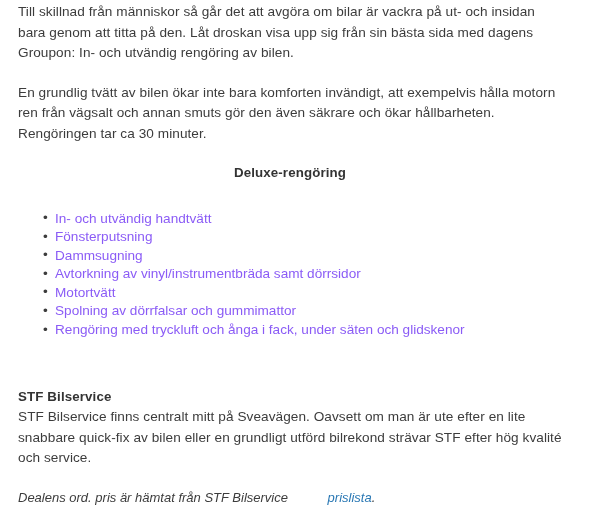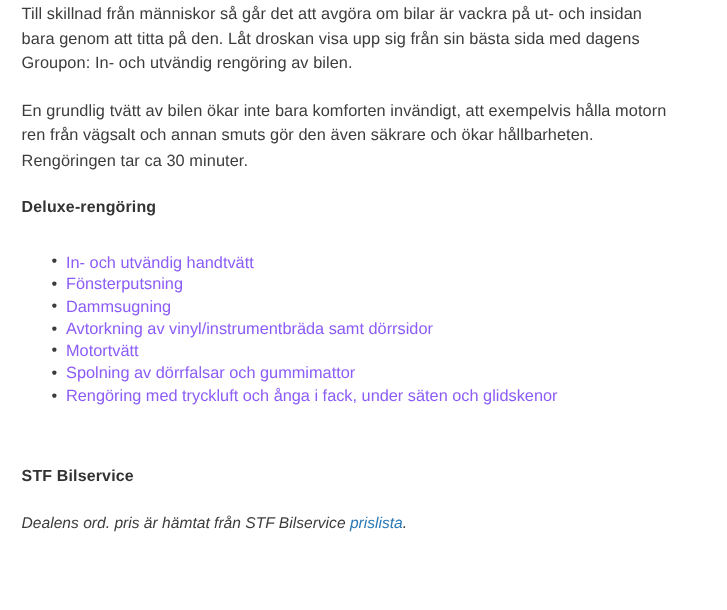--- a/index.html
+++ b/index.html
@@ -33,20 +33,21 @@
   .section-heading {
     margin: 0 0 0 0;
     font-size: 13.3px;
     line-height: 20.5px;
     font-weight: bold;
     color: #333333;
     letter-spacing: 0.01em;
   }
   .heading-gap-top {
     margin-top: 6px;
+    text-align: center;
   }
   .feature-list {
     list-style: none;
     margin: 0;
     padding: 0;
   }
   .feature-list li {
     position: relative;
     margin: 0;
     padding: 0 0 0 37px;
@@ -74,20 +75,21 @@
     font-size: 13px;
     line-height: 19px;
     font-style: italic;
     color: #3c3c3c;
   }
   .link {
     color: #2a78b4;
     text-decoration: none;
     font-style: italic;
     cursor: pointer;
+    margin-left: 36px;
   }
 </style>
 </head>
 <body>
 
 <div class="deal-body">
 
   <p class="para">Till skillnad från människor så går det att avgöra om bilar är vackra på ut- och insidan bara genom att titta på den. Låt droskan visa upp sig från sin bästa sida med dagens Groupon: In- och utvändig rengöring av bilen.</p>
 
   <p class="para">En grundlig tvätt av bilen ökar inte bara komforten invändigt, att exempelvis hålla motorn ren från vägsalt och annan smuts gör den även säkrare och ökar hållbarheten. Rengöringen tar ca 30 minuter.</p>
@@ -102,17 +104,18 @@
       <li>Avtorkning av vinyl/instrumentbräda samt dörrsidor</li>
       <li>Motortvätt</li>
       <li>Spolning av dörrfalsar och gummimattor</li>
       <li>Rengöring med tryckluft och ånga i fack, under säten och glidskenor</li>
     </ul>
   </div>
 
   <div class="stf-block">
     <p class="section-heading">STF Bilservice</p>
 
+    <p class="para tight">STF Bilservice finns centralt mitt på Sveavägen. Oavsett om man är ute efter en lite snabbare quick-fix av bilen eller en grundligt utförd bilrekond strävar STF efter hög kvalité och service.</p>
   </div>
 
   <p class="fineprint"><span>Dealens ord. pris är hämtat från STF Bilservice </span><a class="link" href="#">prislista</a><span>.</span></p>
 
 </div>
 
 </body></html>

